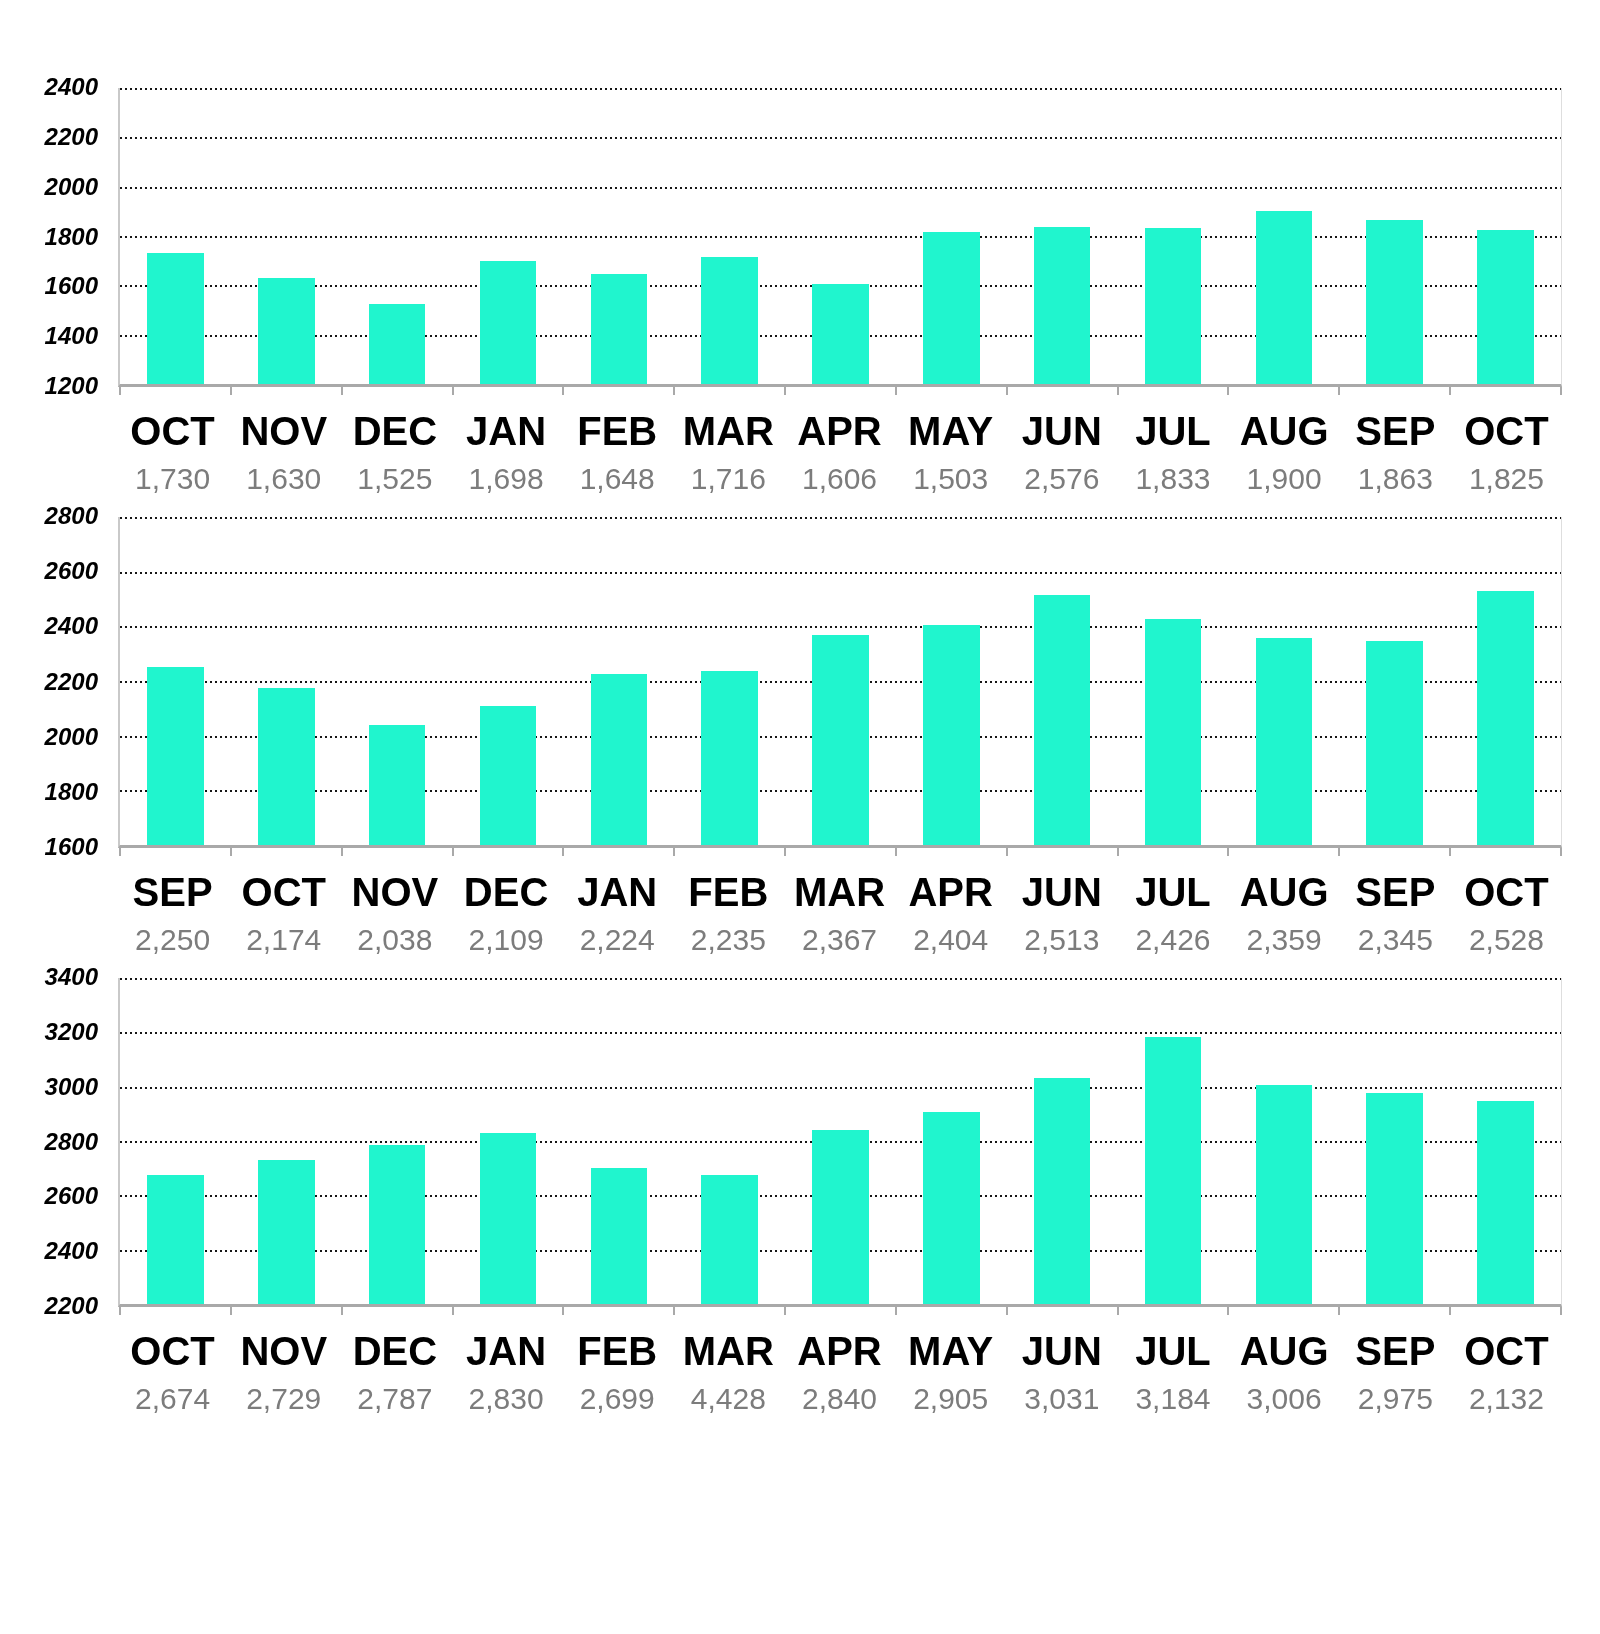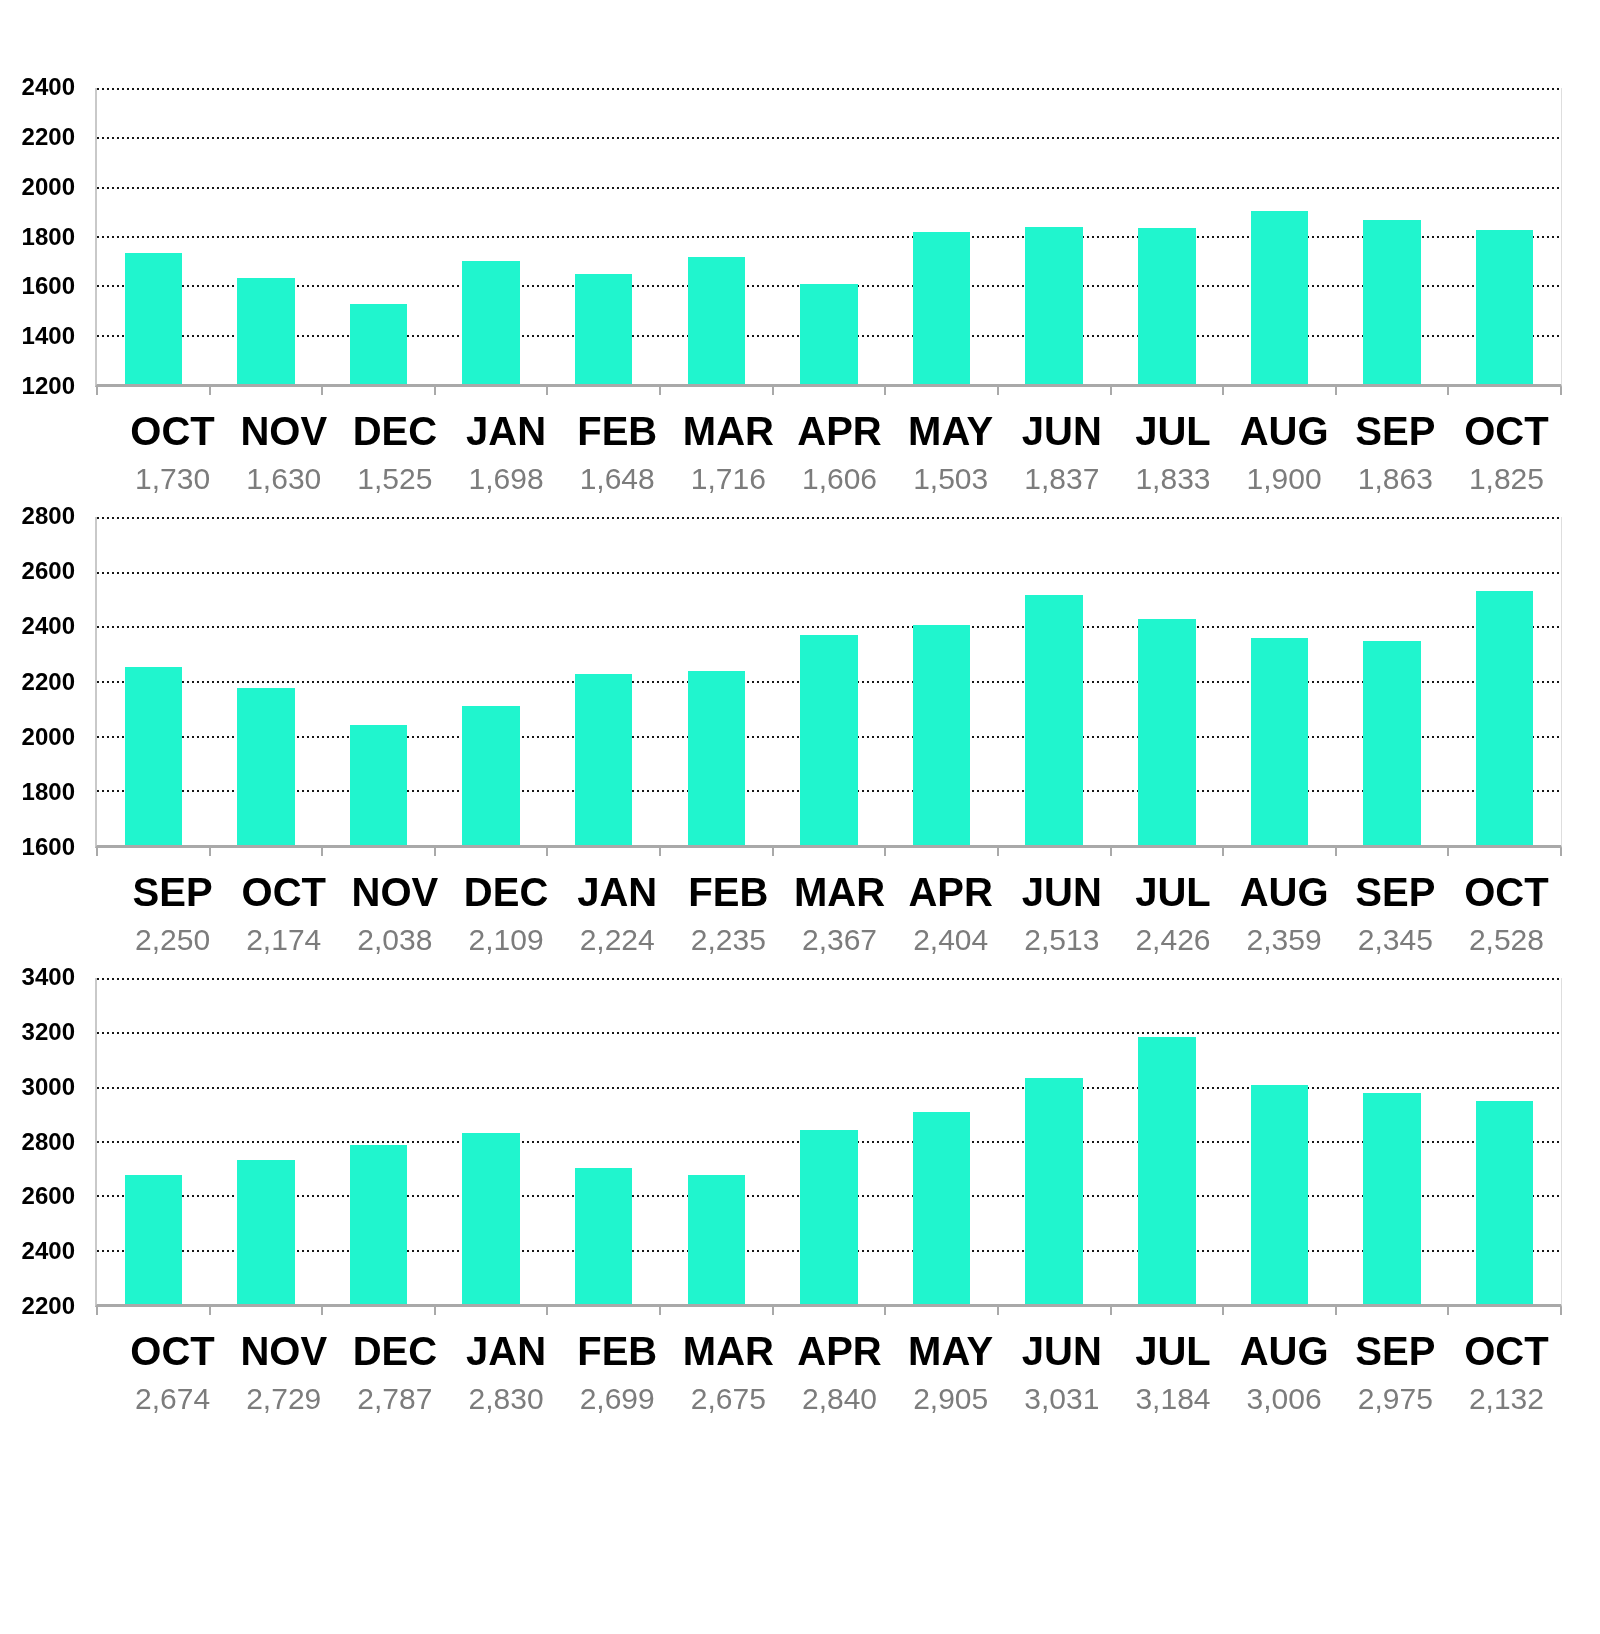--- a/index.html
+++ b/index.html
@@ -24,23 +24,24 @@
     color: var(--text, #000);
     margin: 0 0 33px 57px;
     letter-spacing: 0px;
     white-space: pre;
   }
   .chart-body {
     display: flex;
     margin-right: 38px;
   }
   .y-axis {
-    width: 95px;
+    width: 118px;
     position: relative;
     flex: none;
+    font-style: italic;
   }
   .y-label {
     position: absolute;
     right: 20px;
     transform: translateY(-52%);
     font-size: 24px;
     font-weight: bold;
     color: var(--text, #000);
     white-space: nowrap;
   }
@@ -218,21 +219,21 @@
         <div class="x-slot">
           <div class="x-month">APR</div>
           <div class="x-value">1,606</div>
         </div>
         <div class="x-slot">
           <div class="x-month">MAY</div>
           <div class="x-value">1,503</div>
         </div>
         <div class="x-slot">
           <div class="x-month">JUN</div>
-          <div class="x-value">1,837</div>
+          <div class="x-value">2,576</div>
         </div>
         <div class="x-slot">
           <div class="x-month">JUL</div>
           <div class="x-value">1,833</div>
         </div>
         <div class="x-slot">
           <div class="x-month">AUG</div>
           <div class="x-value">1,900</div>
         </div>
         <div class="x-slot">
@@ -476,21 +477,21 @@
         <div class="x-slot">
           <div class="x-month">JAN</div>
           <div class="x-value">2,830</div>
         </div>
         <div class="x-slot">
           <div class="x-month">FEB</div>
           <div class="x-value">2,699</div>
         </div>
         <div class="x-slot">
           <div class="x-month">MAR</div>
-          <div class="x-value">2,675</div>
+          <div class="x-value">4,428</div>
         </div>
         <div class="x-slot">
           <div class="x-month">APR</div>
           <div class="x-value">2,840</div>
         </div>
         <div class="x-slot">
           <div class="x-month">MAY</div>
           <div class="x-value">2,905</div>
         </div>
         <div class="x-slot">

